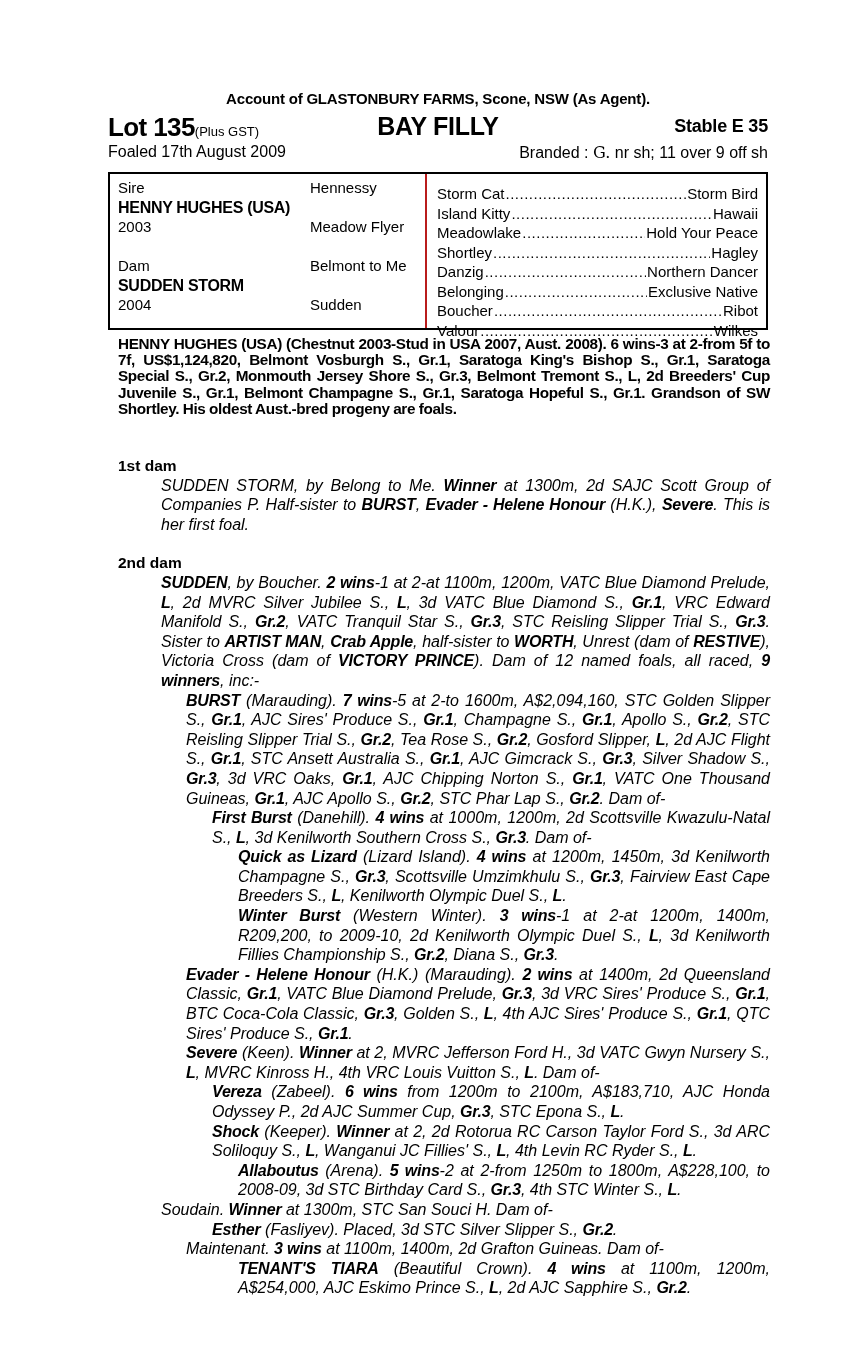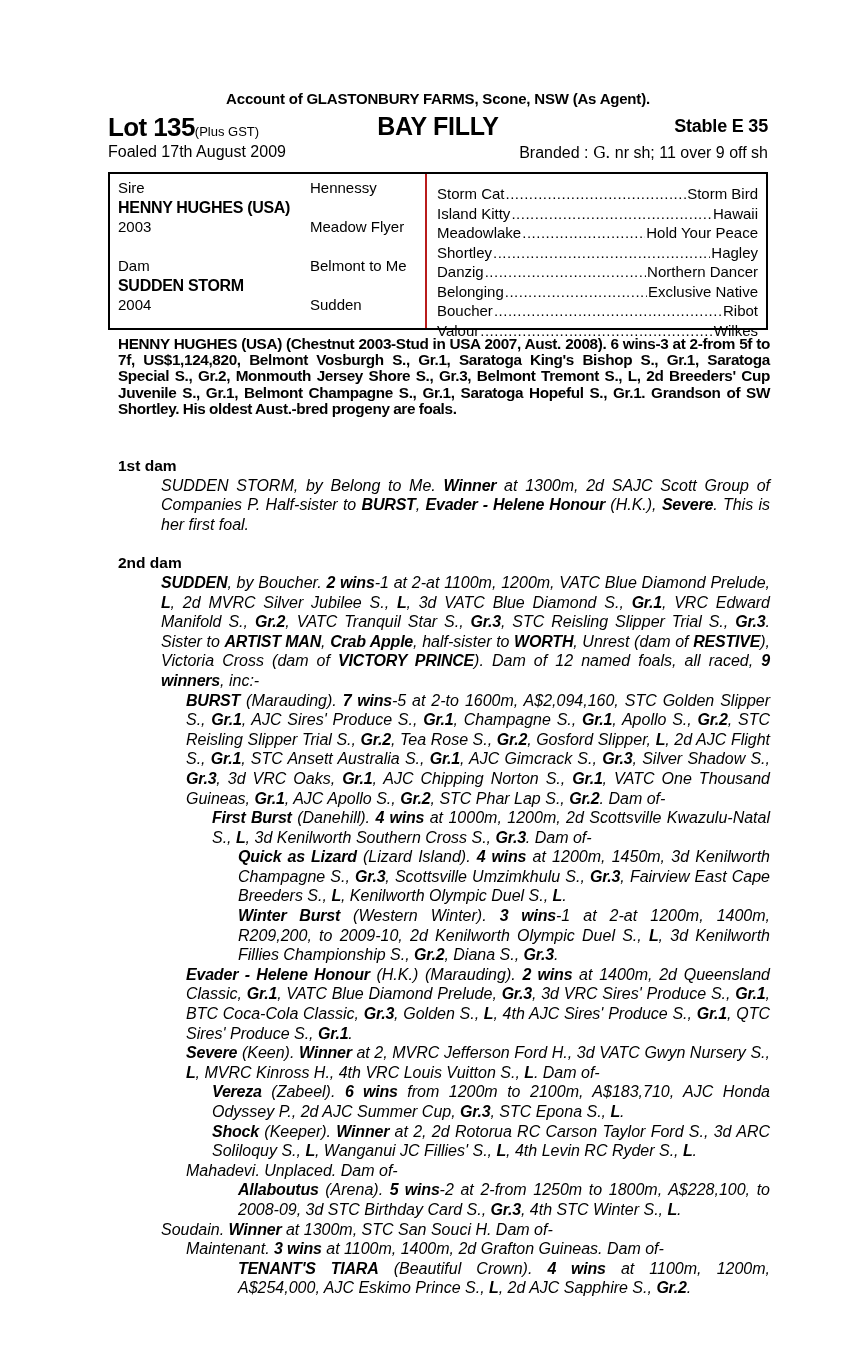--- a/index.html
+++ b/index.html
@@ -272,21 +272,21 @@
     <p class="entry lvl0" id="second-dam-entry"><b>SUDDEN</b>, by Boucher. <b>2 wins</b>-1 at 2-at 1100m, 1200m, VATC Blue Diamond Prelude, <b>L</b>, 2d MVRC Silver Jubilee S., <b>L</b>, 3d VATC Blue Diamond S., <b>Gr.1</b>, VRC Edward Manifold S., <b>Gr.2</b>, VATC Tranquil Star S., <b>Gr.3</b>, STC Reisling Slipper Trial S., <b>Gr.3</b>. Sister to <b>ARTIST MAN</b>, <b>Crab Apple</b>, half-sister to <b>WORTH</b>, Unrest (dam of <b>RESTIVE</b>), Victoria Cross (dam of <b>VICTORY PRINCE</b>). Dam of 12 named foals, all raced, <b>9 winners</b>, inc:-</p>
     <div id="progeny-list">
         <p class="entry lvl1"><b>BURST</b> (Marauding). <b>7 wins</b>-5 at 2-to 1600m, A$2,094,160, STC Golden Slipper S., <b>Gr.1</b>, AJC Sires' Produce S., <b>Gr.1</b>, Champagne S., <b>Gr.1</b>, Apollo S., <b>Gr.2</b>, STC Reisling Slipper Trial S., <b>Gr.2</b>, Tea Rose S., <b>Gr.2</b>, Gosford Slipper, <b>L</b>, 2d AJC Flight S., <b>Gr.1</b>, STC Ansett Australia S., <b>Gr.1</b>, AJC Gimcrack S., <b>Gr.3</b>, Silver Shadow S., <b>Gr.3</b>, 3d VRC Oaks, <b>Gr.1</b>, AJC Chipping Norton S., <b>Gr.1</b>, VATC One Thousand Guineas, <b>Gr.1</b>, AJC Apollo S., <b>Gr.2</b>, STC Phar Lap S., <b>Gr.2</b>. Dam of-</p>
         <p class="entry lvl2"><b>First Burst</b> (Danehill). <b>4 wins</b> at 1000m, 1200m, 2d Scottsville Kwazulu-Natal S., <b>L</b>, 3d Kenilworth Southern Cross S., <b>Gr.3</b>. Dam of-</p>
         <p class="entry lvl3"><b>Quick as Lizard</b> (Lizard Island). <b>4 wins</b> at 1200m, 1450m, 3d Kenilworth Champagne S., <b>Gr.3</b>, Scottsville Umzimkhulu S., <b>Gr.3</b>, Fairview East Cape Breeders S., <b>L</b>, Kenilworth Olympic Duel S., <b>L</b>.</p>
         <p class="entry lvl3"><b>Winter Burst</b> (Western Winter). <b>3 wins</b>-1 at 2-at 1200m, 1400m, R209,200, to 2009-10, 2d Kenilworth Olympic Duel S., <b>L</b>, 3d Kenilworth Fillies Championship S., <b>Gr.2</b>, Diana S., <b>Gr.3</b>.</p>
         <p class="entry lvl1"><b>Evader - Helene Honour</b> (H.K.) (Marauding). <b>2 wins</b> at 1400m, 2d Queensland Classic, <b>Gr.1</b>, VATC Blue Diamond Prelude, <b>Gr.3</b>, 3d VRC Sires' Produce S., <b>Gr.1</b>, BTC Coca-Cola Classic, <b>Gr.3</b>, Golden S., <b>L</b>, 4th AJC Sires' Produce S., <b>Gr.1</b>, QTC Sires' Produce S., <b>Gr.1</b>.</p>
         <p class="entry lvl1"><b>Severe</b> (Keen). <b>Winner</b> at 2, MVRC Jefferson Ford H., 3d VATC Gwyn Nursery S., <b>L</b>, MVRC Kinross H., 4th VRC Louis Vuitton S., <b>L</b>. Dam of-</p>
         <p class="entry lvl2"><b>Vereza</b> (Zabeel). <b>6 wins</b> from 1200m to 2100m, A$183,710, AJC Honda Odyssey P., 2d AJC Summer Cup, <b>Gr.3</b>, STC Epona S., <b>L</b>.</p>
         <p class="entry lvl2"><b>Shock</b> (Keeper). <b>Winner</b> at 2, 2d Rotorua RC Carson Taylor Ford S., 3d ARC Soliloquy S., <b>L</b>, Wanganui JC Fillies' S., <b>L</b>, 4th Levin RC Ryder S., <b>L</b>.</p>
-        <p class="entry lvl1">Mahadevi. Unplaced. Dam of-</p>
         <p class="entry lvl3"><b>Allaboutus</b> (Arena). <b>5 wins</b>-2 at 2-from 1250m to 1800m, A$228,100, to 2008-09, 3d STC Birthday Card S., <b>Gr.3</b>, 4th STC Winter S., <b>L</b>.</p>
         <p class="entry lvl0">Soudain. <b>Winner</b> at 1300m, STC San Souci H. Dam of-</p>
+        <p class="entry lvl2"><b>Esther</b> (Fasliyev). Placed, 3d STC Silver Slipper S., <b>Gr.2</b>.</p>
         <p class="entry lvl1">Maintenant. <b>3 wins</b> at 1100m, 1400m, 2d Grafton Guineas. Dam of-</p>
         <p class="entry lvl3"><b>TENANT'S TIARA</b> (Beautiful Crown). <b>4 wins</b> at 1100m, 1200m, A$254,000, AJC Eskimo Prince S., <b>L</b>, 2d AJC Sapphire S., <b>Gr.2</b>.</p>
       </div>
   </div>
 
 </div>
 
 </body></html>

